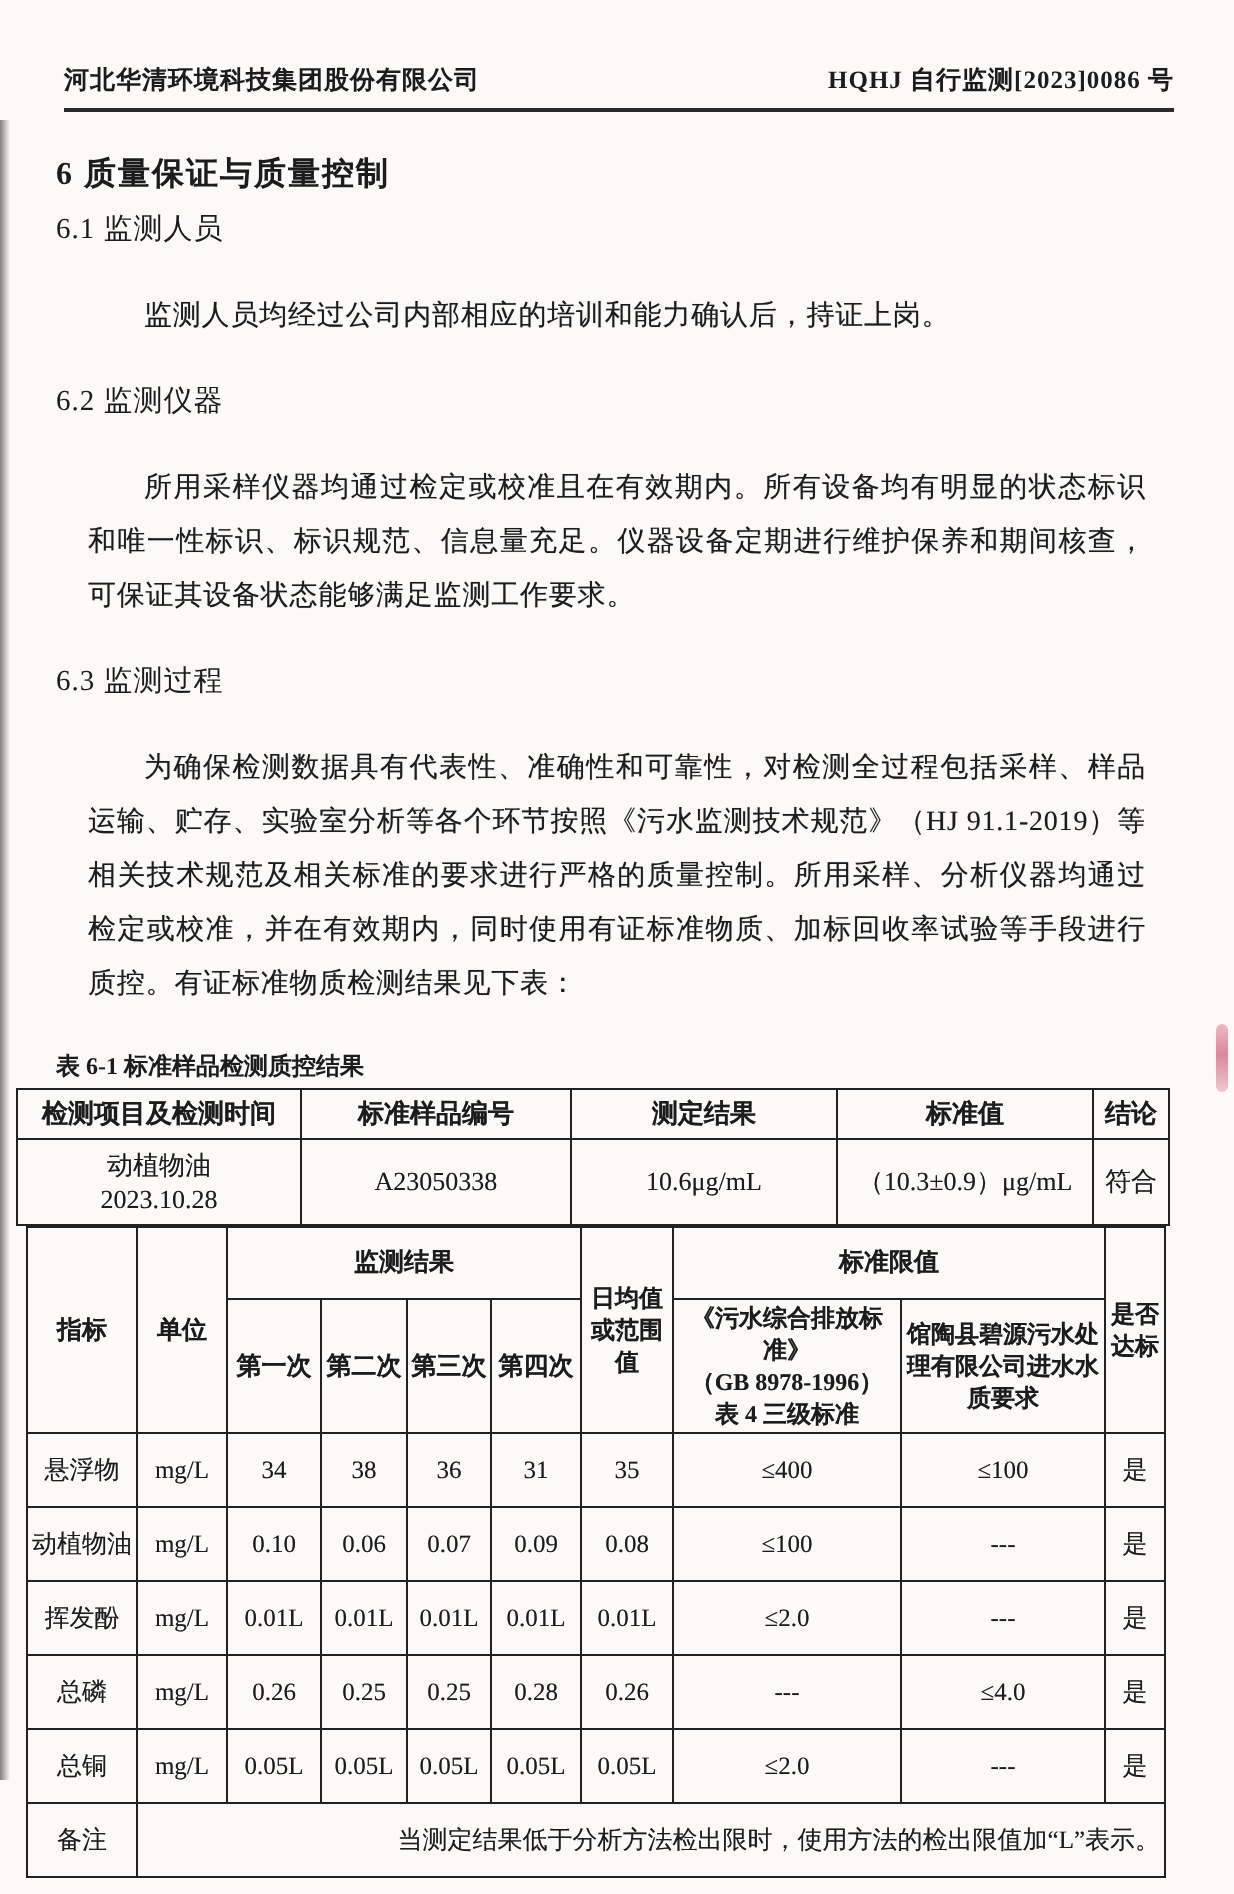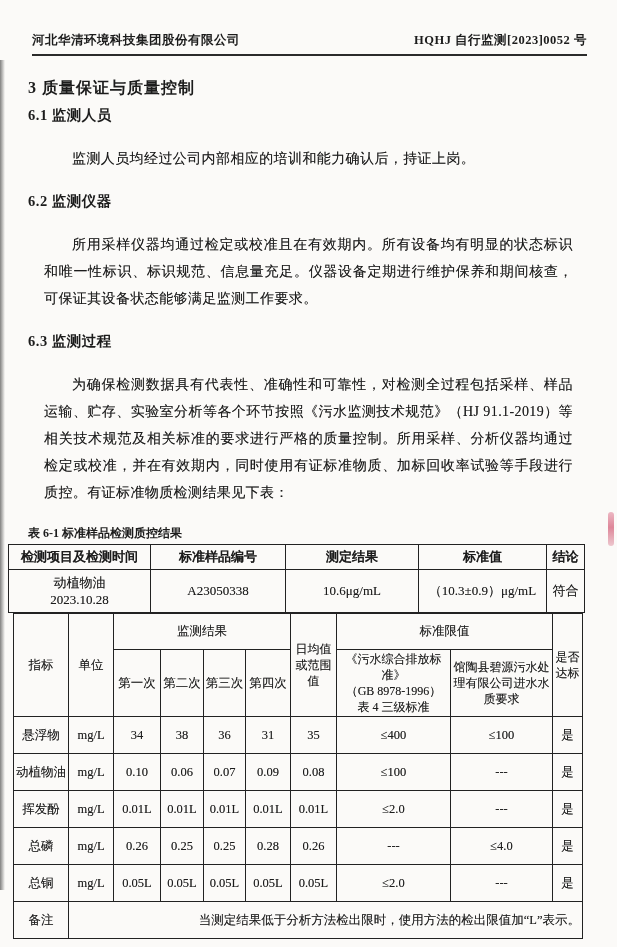--- a/index.html
+++ b/index.html
@@ -21,21 +21,21 @@
     letter-spacing: 0.5px;
     gap: 24px;
   }
   .content { margin: 0 28px; }
   .sec1 {
     font-size: 16px; font-weight: 700;
     margin: 18px 0 0 0; line-height: 28px;
     letter-spacing: 1px;
   }
   .sec2 {
-    font-size: 14.5px; font-weight: 700;
+    font-size: 14.5px; font-weight: 400;
     margin: 0; line-height: 27px;
     letter-spacing: 0.5px;
   }
   .para {
     font-size: 14px; margin: 16px; line-height: 27px;
     text-indent: 2em; text-align: justify;
     letter-spacing: 0.4px;
     text-shadow: 0 0 0.4px rgba(0,0,0,0.45);
   }
   .caption {
@@ -46,21 +46,21 @@
   table {
     border-collapse: collapse;
     table-layout: fixed;
     text-shadow: 0 0 0.3px rgba(0,0,0,0.4);
   }
   td, th { border: 1.6px solid #222; text-align: center; vertical-align: middle; padding: 1px 2px; }
   .t61 { margin-left: 8px; width: 576px; font-size: 13px; }
   .t61 th { height: 25px; font-weight: 700; }
   .t61 td { height: 43px; }
   .t71 { margin-left: 13px; width: 569px; font-size: 12.5px; }
-  .t71 th { font-weight: 400; padding: 1px 1px; }
+  .t71 th { font-weight: 700; padding: 1px 1px; }
   .t71 .hr1 th { height: 36px; }
   .t71 .hr2 th { height: 54px; }
   .t71 td { height: 37px; margin-left: 20px; }
   .t71 .limit-cell { font-size: 12px; line-height: 16px; }
   .t71 .narrow { font-size: 12px; line-height: 16px; }
   .note-text { text-align: right; font-size: 12.5px; }
   .doc-footer {
     text-align: center; font-size: 12.5px;
     margin-top: 6px; line-height: 18px; letter-spacing: 3px;
   }
@@ -76,26 +76,26 @@
     pointer-events: none;
   }
 </style>
 </head>
 <body>
 
 <div>
 
   <div class="doc-header">
     <span>河北华清环境科技集团股份有限公司</span>
-    <span>HQHJ 自行监测[2023]0052 号</span>
+    <span>HQHJ 自行监测[2023]0086 号</span>
   </div>
 
   <div class="content">
 
-    <div class="sec1">3 质量保证与质量控制</div>
+    <div class="sec1">6 质量保证与质量控制</div>
     <div class="sec2">6.1 监测人员</div>
     <p class="para">监测人员均经过公司内部相应的培训和能力确认后，持证上岗。</p>
     <div class="sec2">6.2 监测仪器</div>
     <p class="para">所用采样仪器均通过检定或校准且在有效期内。所有设备均有明显的状态标识和唯一性标识、标识规范、信息量充足。仪器设备定期进行维护保养和期间核查，可保证其设备状态能够满足监测工作要求。</p>
     <div class="sec2">6.3 监测过程</div>
     <p class="para">为确保检测数据具有代表性、准确性和可靠性，对检测全过程包括采样、样品运输、贮存、实验室分析等各个环节按照《污水监测技术规范》（HJ 91.1-2019）等相关技术规范及相关标准的要求进行严格的质量控制。所用采样、分析仪器均通过检定或校准，并在有效期内，同时使用有证标准物质、加标回收率试验等手段进行质控。有证标准物质检测结果见下表：</p>
 
     <div class="caption">表 6-1 标准样品检测质控结果</div>
   </div>
 

